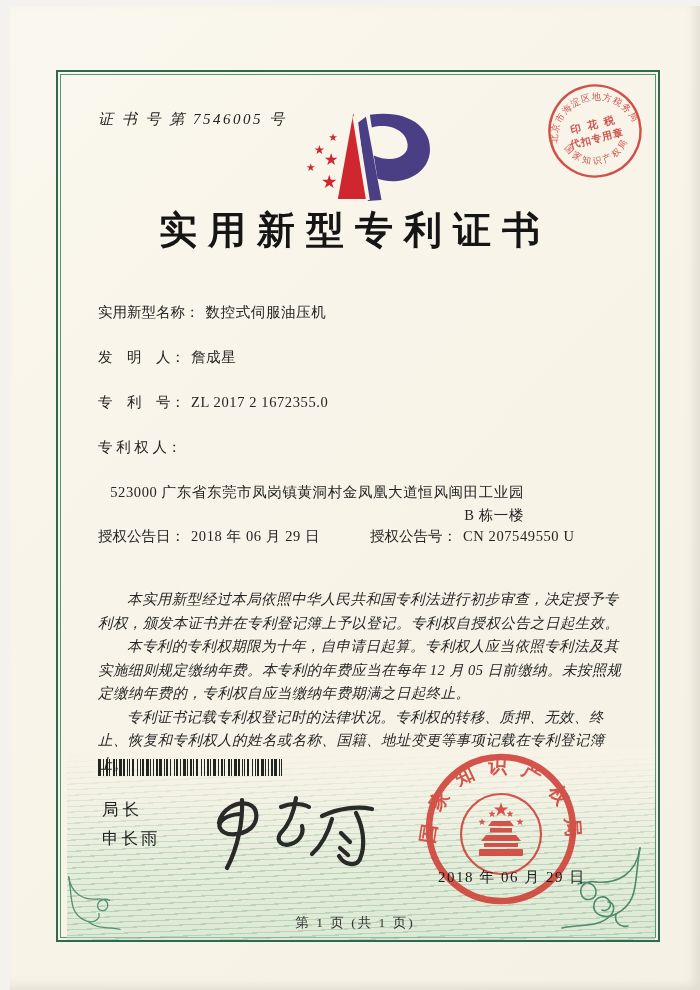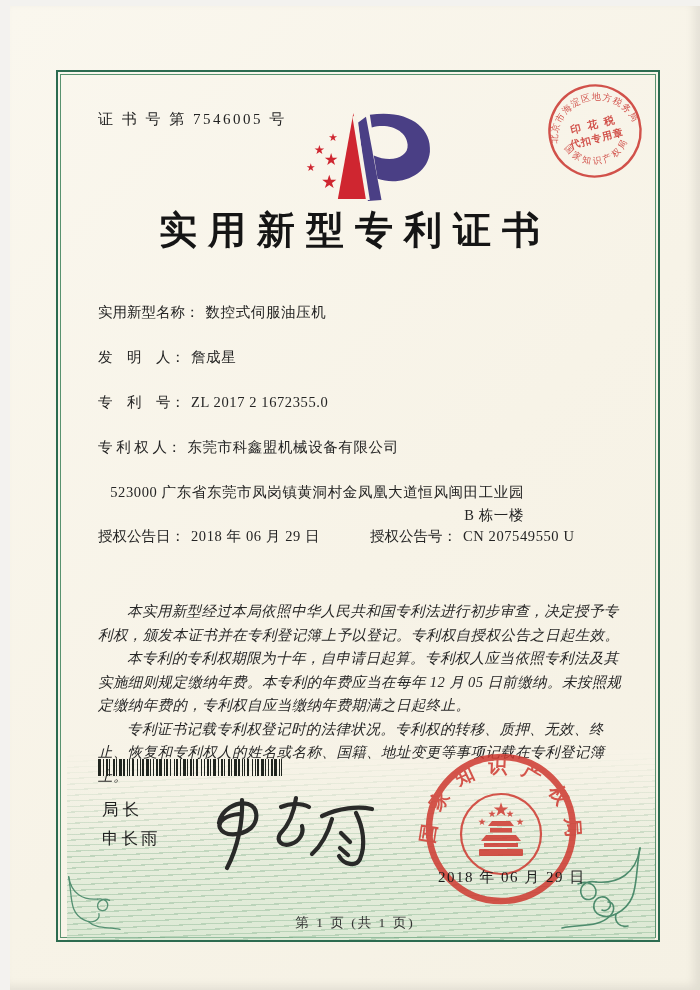--- a/index.html
+++ b/index.html
@@ -30,38 +30,38 @@
         rgba(106,162,121,0.32) 0 1.2px,
         rgba(235,243,232,0) 1.2px 5.6px),
       linear-gradient(180deg, rgba(216,234,214,0.10) 0%, rgba(199,226,199,0.55) 100%);
   }
   .guilloche::before{
     content:"";position:absolute;inset:0;
     background:linear-gradient(180deg,#f7f3e7 0%,rgba(247,243,231,0) 55%);
   }
   .cert-no{
     position:absolute;left:88px;top:104px;
-    font-size:15px;letter-spacing:2.5px;color:#222;
+    font-size:15px;letter-spacing:2.5px;color:#222;font-style:italic;
   }
   .logo{position:absolute;left:282px;top:103px;}
   .title{
     position:absolute;left:0;top:199px;width:100%;margin:0;
     text-align:center;font-size:38px;font-weight:700;
     letter-spacing:11px;color:#151515;
   }
   .fields{position:absolute;left:88px;top:295px;width:528px;}
   .field-row{display:flex;font-size:14.5px;line-height:23px;margin-bottom:22px;color:#242424;}
   .field-row .flabel{flex:none;white-space:pre;}
   .field-row .fvalue{margin-left:6px;letter-spacing:0.6px;text-align:right;}
   .field-row.addr{margin-bottom:0;}
   .field-row.grant{position:relative;margin-top:-2px;}
   .grant-no{position:absolute;left:272px;top:0;display:flex;}
   .paragraphs{
     position:absolute;left:88px;top:582px;width:530px;
-    font-size:14.5px;line-height:23.5px;font-style:italic;color:#272727;margin-top:12px;
+    font-size:14.5px;line-height:23.5px;font-style:italic;color:#272727;
   }
   .paragraphs p{margin:0;text-indent:2em;letter-spacing:0.4px;}
   .barcode{position:absolute;left:88px;top:753px;}
   .sig-title{position:absolute;left:92px;top:793px;font-size:16.5px;letter-spacing:4px;color:#1e1e1e;
     font-family:"Liberation Sans","DejaVu Sans",sans-serif;text-align:right;}
   .sig-name{position:absolute;left:92px;top:822px;font-size:16.5px;letter-spacing:3px;color:#1e1e1e;
     font-family:"Liberation Sans","DejaVu Sans",sans-serif;}
   .signature-svg{position:absolute;left:195px;top:765px;}
   .seal{position:absolute;left:408px;top:740px;opacity:0.95;}
   .seal-date{
@@ -136,21 +136,20 @@
     <div class="field-row">
       <span class="flabel">发　明　人：</span>
       <span class="fvalue">詹成星</span>
     </div>
     <div class="field-row">
       <span class="flabel">专　利　号：</span>
       <span class="fvalue">ZL 2017 2 1672355.0</span>
     </div>
     <div class="field-row">
       <span class="flabel">专 利 权 人：</span>
-      <span class="fvalue">东莞市科鑫盟机械设备有限公司</span>
     </div>
     <div class="field-row addr">
       <span class="fvalue" style="width:420px;">523000 广东省东莞市凤岗镇黄洞村金凤凰大道恒风闽田工业园 B 栋一楼</span>
     </div>
     <div class="field-row grant">
       <span class="flabel">授权公告日：</span>
       <span class="fvalue">2018 年 06 月 29 日</span>
       <span class="grant-no">
         <span class="flabel">授权公告号：</span>
         <span class="fvalue">CN 207549550 U</span>

